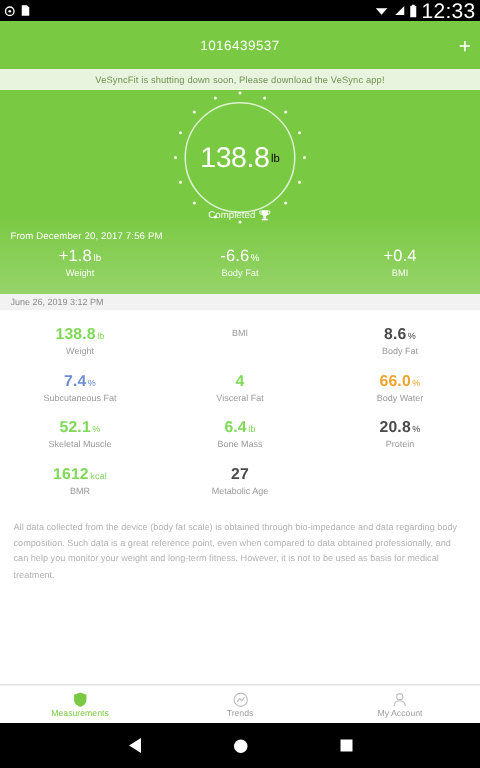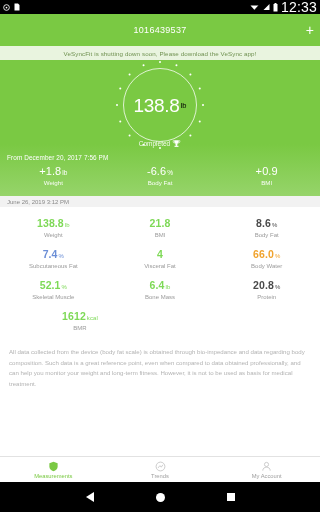--- a/index.html
+++ b/index.html
@@ -208,38 +208,37 @@
   <div class="delta-row" id="delta-row">
       <div class="delta-cell">
         <div class="delta-val">+1.8<span class="u">lb</span></div>
         <div class="delta-lbl">Weight</div>
       </div>
       <div class="delta-cell">
         <div class="delta-val">-6.6<span class="u">%</span></div>
         <div class="delta-lbl">Body Fat</div>
       </div>
       <div class="delta-cell">
-        <div class="delta-val">+0.9</div>
+        <div class="delta-val">+0.4</div>
         <div class="delta-lbl">BMI</div>
       </div>
     </div>
 </div>
 
 <div class="detail-date-bar">
   <span class="detail-date">June 26, 2019 3:12 PM</span>
 </div>
 
 <div class="grid" id="metrics-grid">
     <div class="grid-row">
       <div class="cell">
         <div class="cell-val" style="color: rgb(126, 217, 87);">138.8<span class="u">lb</span></div>
         <div class="cell-lbl">Weight</div>
       </div>
       <div class="cell">
-        <div class="cell-val" style="color: rgb(126, 217, 87);">21.8</div>
         <div class="cell-lbl">BMI</div>
       </div>
       <div class="cell">
         <div class="cell-val" style="color: rgb(74, 74, 74);">8.6<span class="u">%</span></div>
         <div class="cell-lbl">Body Fat</div>
       </div>
     </div>
     <div class="grid-row">
       <div class="cell">
         <div class="cell-val" style="color: rgb(107, 142, 214);">7.4<span class="u">%</span></div>
@@ -265,20 +264,24 @@
       </div>
       <div class="cell">
         <div class="cell-val" style="color: rgb(74, 74, 74);">20.8<span class="u">%</span></div>
         <div class="cell-lbl">Protein</div>
       </div>
     </div>
     <div class="grid-row">
       <div class="cell">
         <div class="cell-val" style="color: rgb(126, 217, 87);">1612<span class="u">kcal</span></div>
         <div class="cell-lbl">BMR</div>
+      </div>
+      <div class="cell">
+        <div class="cell-val" style="color: rgb(74, 74, 74);">27</div>
+        <div class="cell-lbl">Metabolic Age</div>
       </div>
       <div class="cell"></div>
     </div>
   </div>
 
 <div class="disclaimer">All data collected from the device (body fat scale) is obtained through bio-impedance and data regarding body composition. Such data is a great reference point, even when compared to data obtained professionally, and can help you monitor your weight and long-term fitness. However, it is not to be used as basis for medical treatment.</div>
 
 <div class="bottomnav">
 
   <div class="nav-item">

